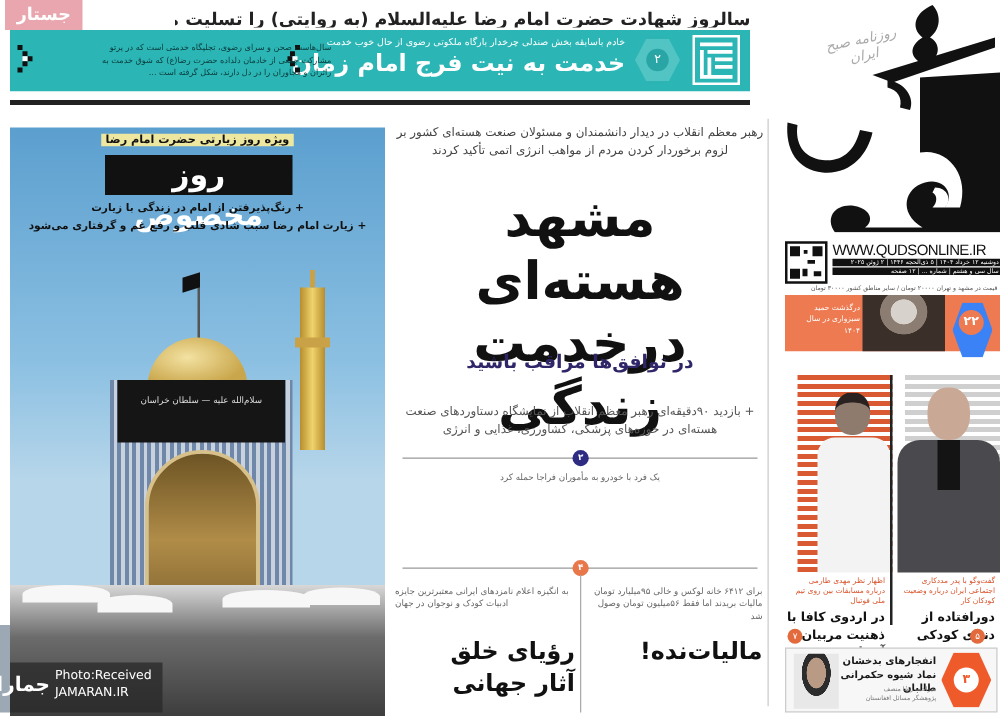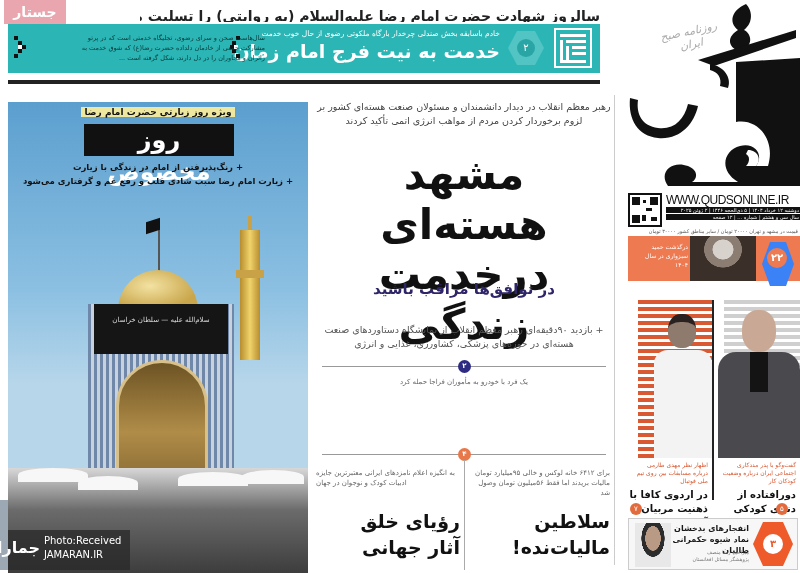--- a/index.html
+++ b/index.html
@@ -248,21 +248,20 @@
 <div class="abs story2-head">
 </div>
 <div class="abs hr hr2"></div>
 <div class="abs num-badge nb-orange">۴</div>
 
 <div class="abs vsep"></div>
 <div class="abs rframe"></div>
 
 <div class="abs s3-kicker">برای ۶۴۱۲ خانه لوکس و خالی ۹۵میلیارد تومان مالیات بریدند اما فقط ۵۶میلیون تومان وصول شد</div>
 <div class="abs s3-head">
-  <div>سلاطین</div>
   <div>مالیات‌نده!</div>
 </div>
 <div class="abs s4-kicker">به انگیزه اعلام نامزدهای ایرانی معتبرترین جایزه ادبیات کودک و نوجوان در جهان</div>
 <div class="abs s4-head">
   <div>رؤیای خلق</div>
   <div>آثار جهانی</div>
 </div>
 
 <div class="abs left-col"></div>
 <div class="abs shrine">

